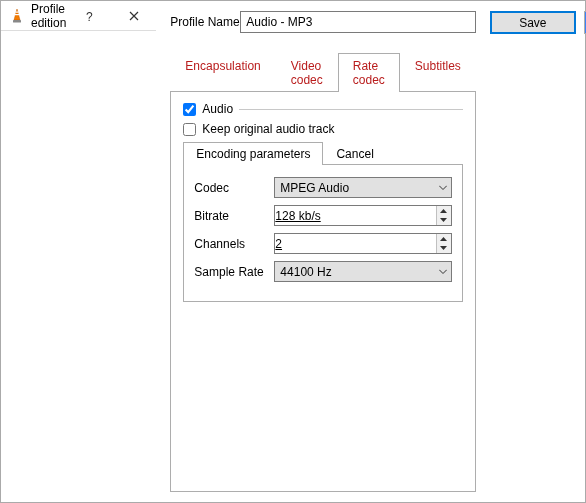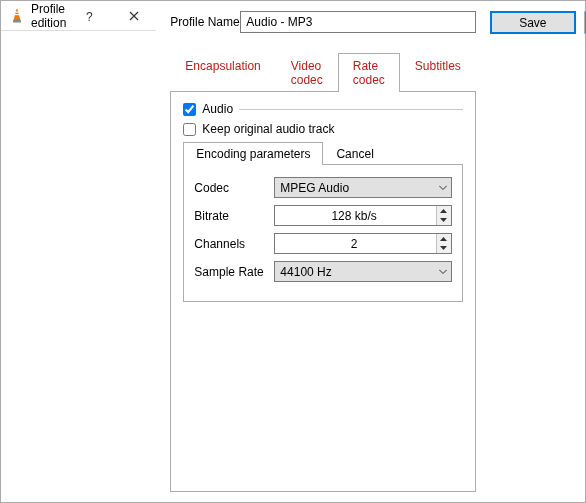--- a/index.html
+++ b/index.html
@@ -22,21 +22,21 @@
 .chkrow .after-line { flex: 1; height: 1px; background: #c8c8c8; margin-left: 6px; }
 .subtabs { display: flex; border-bottom: 1px solid #adadad; margin-top: 6px; }
 .subtab { padding: 4px 12px; border: 1px solid transparent; border-bottom: none; margin-bottom: -1px; cursor: default; }
 .subtab.active { border-color: #adadad; background: #fff; }
 .subpage { border: 1px solid #adadad; border-top: none; padding: 12px 10px; }
 .frow { display: flex; align-items: center; margin-bottom: 7px; }
 .frow .flbl { width: 80px; }
 .sel { flex: 1; height: 21px; border: 1px solid #7a7a7a; background: #e1e1e1; display: flex; align-items: center; padding: 0 5px; position: relative; }
 .sel .caret { position: absolute; right: 4px; top: 50%; transform: translateY(-50%); }
 .spin { flex: 1; height: 21px; border: 1px solid #7a7a7a; background: #fff; display: flex; align-items: center; position: relative; }
-.spin .val { flex: 1; text-align: center; padding-right: 18px; }
+.spin .val { flex: 1; text-align: left; padding-right: 18px; text-decoration: underline; }
 .spin .btns { width: 15px; height: 19px; position: absolute; right: 0; top: 0; display: flex; flex-direction: column; border-left: 1px solid #c0c0c0; }
 .spin .b { flex: 1; display: flex; align-items: center; justify-content: center; background: #f0f0f0; }
 .footer { padding: 10px 14px 14px 0; display: flex; gap: 8px; }
 .btn { width: 86px; height: 23px; background: #3b82f6; border: 1px solid #adadad; display: flex; align-items: center; justify-content: center; cursor: default; }
 .btn.primary { border: 2px solid #0078d7; background: #e1e1e1; }
 svg { display: block; }
 </style>
 </head>
 <body>
 

